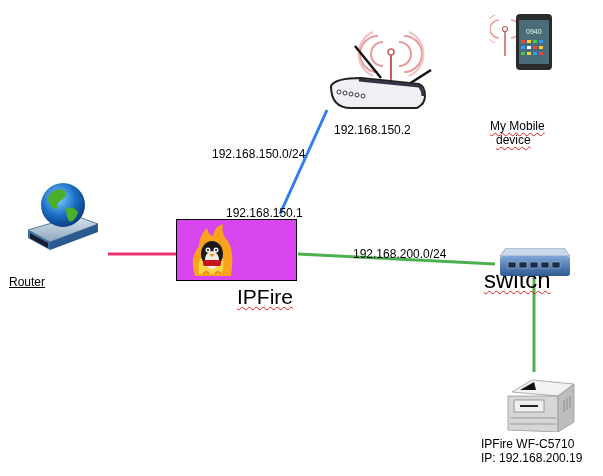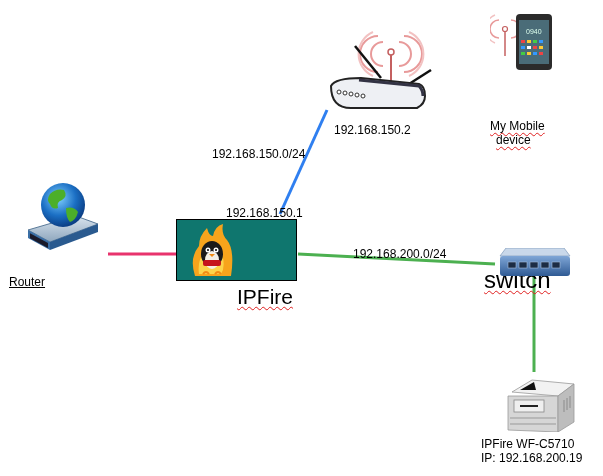--- a/index.html
+++ b/index.html
@@ -3,21 +3,21 @@
 <meta charset="utf-8">
 <style>
   html, body { margin:0; padding:0; background:#ffffff; }
   body { width:603px; height:476px; position:relative; overflow:hidden;
          font-family:"Liberation Sans", sans-serif; color:#000; }
   .abs { position:absolute; }
   .lbl { position:absolute; font-size:12px; line-height:14px; white-space:nowrap; }
   .squiggle { text-decoration: underline wavy #e02020; text-decoration-thickness:1px; text-underline-offset:2px;margin-top:48px; }
   svg.lines { position:absolute; left:0; top:0; }
   .ipfire-box { position:absolute; left:176px; top:219px; width:121px; height:62px;
-                border:1px solid #000; box-sizing:border-box; background:#0f766e; }
+                border:1px solid #000; box-sizing:border-box; background:#d946ef; }
   .ipfire-text { position:absolute; left:60px; top:17px; font-size:21px; line-height:24px; }
   .switch-text { position:absolute; left:484px; top:219px; font-size:24px; line-height:26px; }
 </style>
 </head>
 <body>
 
 <svg class="lines" width="603" height="476">
   <line x1="108" y1="254" x2="176" y2="254" stroke="#e8336d" stroke-width="3"></line>
   <line x1="280" y1="214" x2="327" y2="110" stroke="#2f7ff0" stroke-width="3"></line>
   <line x1="298" y1="254" x2="495" y2="264" stroke="#4cb050" stroke-width="3"></line>

